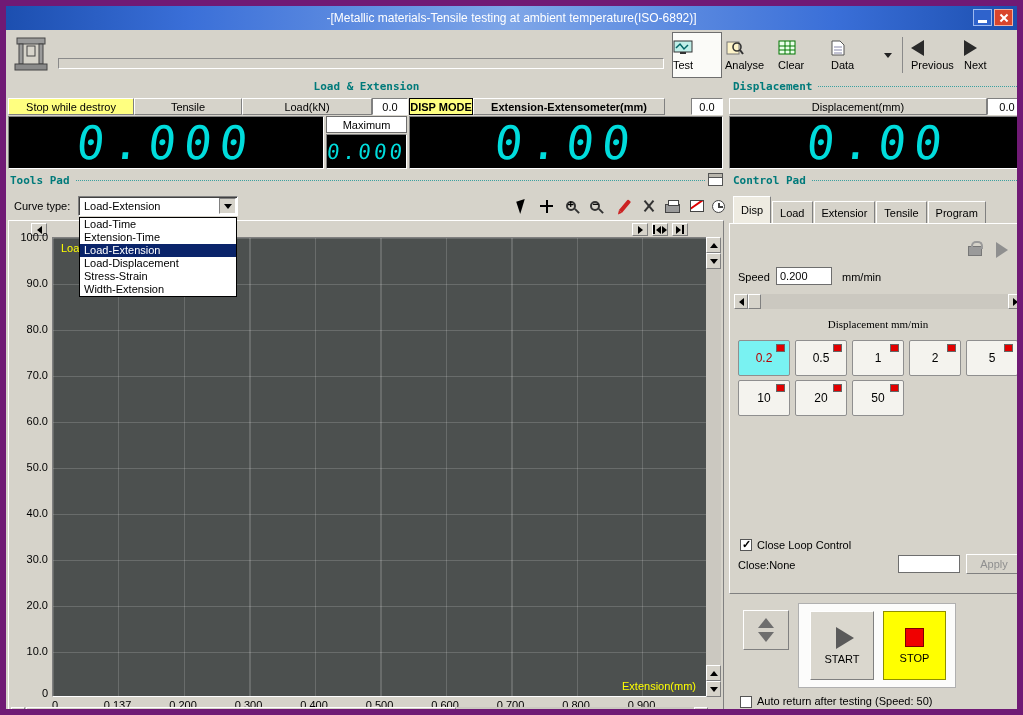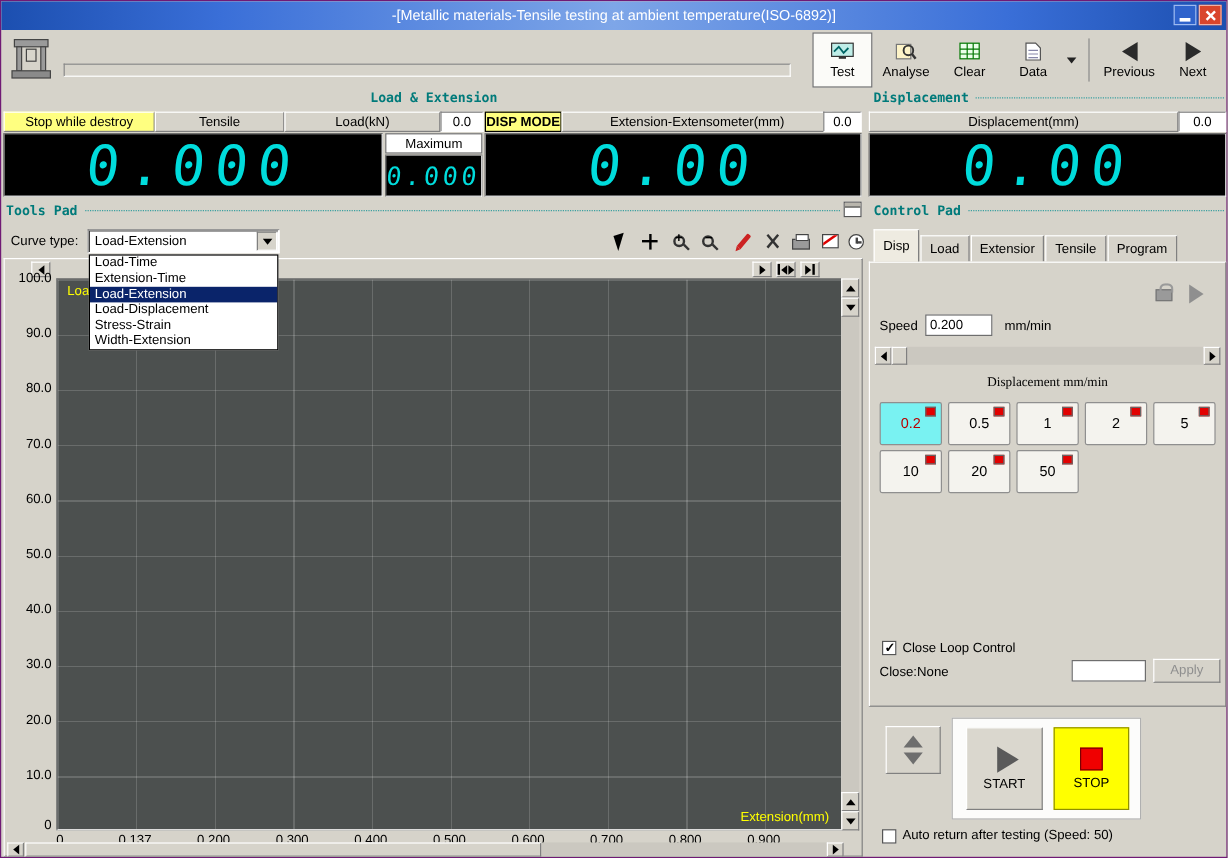--- a/index.html
+++ b/index.html
@@ -1,18 +1,18 @@
 <!DOCTYPE html>
 <html><head>
 <meta charset="utf-8">
 <style>
   * { box-sizing: border-box; }
   html,body { margin:0; padding:0; }
   body { font-family:"Liberation Sans", sans-serif; font-size:11px; color:#000; background:#7f7f7f; }
-  .window { position:relative; width:1023px; height:715px; background:#d6d3ca; border:1px solid #701a75; overflow:hidden; }
+  .window { position:relative; width:1023px; height:715px; background:#d6d3ca; border:6px solid #701a75; overflow:hidden; }
 
   
   .titlebar { position:absolute; left:0; top:0; width:100%; height:24px;
     background:linear-gradient(90deg,#1c4fb0 0%,#3a6fd8 18%,#7ea6e8 50%,#3a6fd8 82%,#1c4fb0 100%);
     display:flex; align-items:center; justify-content:center; color:#fff; font-size:12px; }
   .title-buttons { position:absolute; right:4px; top:3px; display:flex; gap:2px; }
   .tbtn { width:19px; height:17px; display:flex; align-items:center; justify-content:center; position:relative; }
   .tbtn.min { background:#2f63cc; border:1px solid #9db9ef; }
   .tbtn.min .bar { width:9px; height:3px; background:#fff; margin-top:8px; }
   .tbtn.close { background:#d9452c; border:1px solid #f0b2a4; }
@@ -20,21 +20,21 @@
   .tbtn.close .x1 { transform:rotate(45deg); }
   .tbtn.close .x2 { transform:rotate(-45deg); }
 
   
   .appicon { position:absolute; left:7px; top:28px; width:36px; height:38px; }
   .menu { position:absolute; left:52px; top:30px; display:flex; }
   .menu-item { padding:2px 11px; font-size:12px; }
   .menu-strip { position:absolute; left:52px; top:52px; width:606px; height:11px; background:#d6d3ca;
     border:1px solid; border-color:#8a8a8a #ffffff #ffffff #8a8a8a; }
   .main-toolbar { position:absolute; right:3px; top:26px; height:46px; display:flex; align-items:stretch; gap:3px; }
-  .tool { width:50px; display:flex; flex-direction:column; align-items:center; justify-content:center; gap:3px; font-size:11px; background:transparent; }
+  .tool { width:50px; display:flex; flex-direction:column; justify-content:center; gap:3px; font-size:11px; background:transparent; }
   .tool.selected { border:1px solid #6e6e6e; background:#fbfbf8; }
   .tool-data-wrap { display:flex; align-items:stretch; }
   .drop-zone { width:13px; display:flex; align-items:center; justify-content:center; }
   .tsep { width:1px; background:#8a8a8a; margin:5px 5px; }
   .tri-d-sm { width:0; height:0; border:4px solid transparent; border-top:5px solid #222; margin-top:4px; }
   .big-arrow-l { width:0; height:0; border:8px solid transparent; border-right:13px solid #2a2a2a; border-left:0; }
   .big-arrow-r { width:0; height:0; border:8px solid transparent; border-left:13px solid #2a2a2a; border-right:0; }
 
   
   .panel-header { position:absolute; height:13px; display:flex; align-items:center;
@@ -267,21 +267,21 @@
     </div>
   <div class="hcell" style="left:236px; width:130px;">
       <span>Load(kN)</span>
     </div>
   <div class="hcell white" style="left:366px; width:36px;">
       <span>0.0</span>
     </div>
   <div class="hcell outlined" style="left:403px; width:64px;">
       <span>DISP MODE</span>
     </div>
-  <div class="hcell" style="left:467px; width:226px;">
+  <div class="hcell" style="left:467px; width:192px;font-weight:bold;">
       <span>Extension-Extensometer(mm)</span>
     </div>
   <div class="hcell white" style="left:685px; width:32px;">
       <span>0.0</span>
     </div>
 
   <div class="lcd big" style="left:2px; top:110px; width:316px; height:53px;">
       <span>0.000</span>
     </div>
   <div class="maxlabel">

